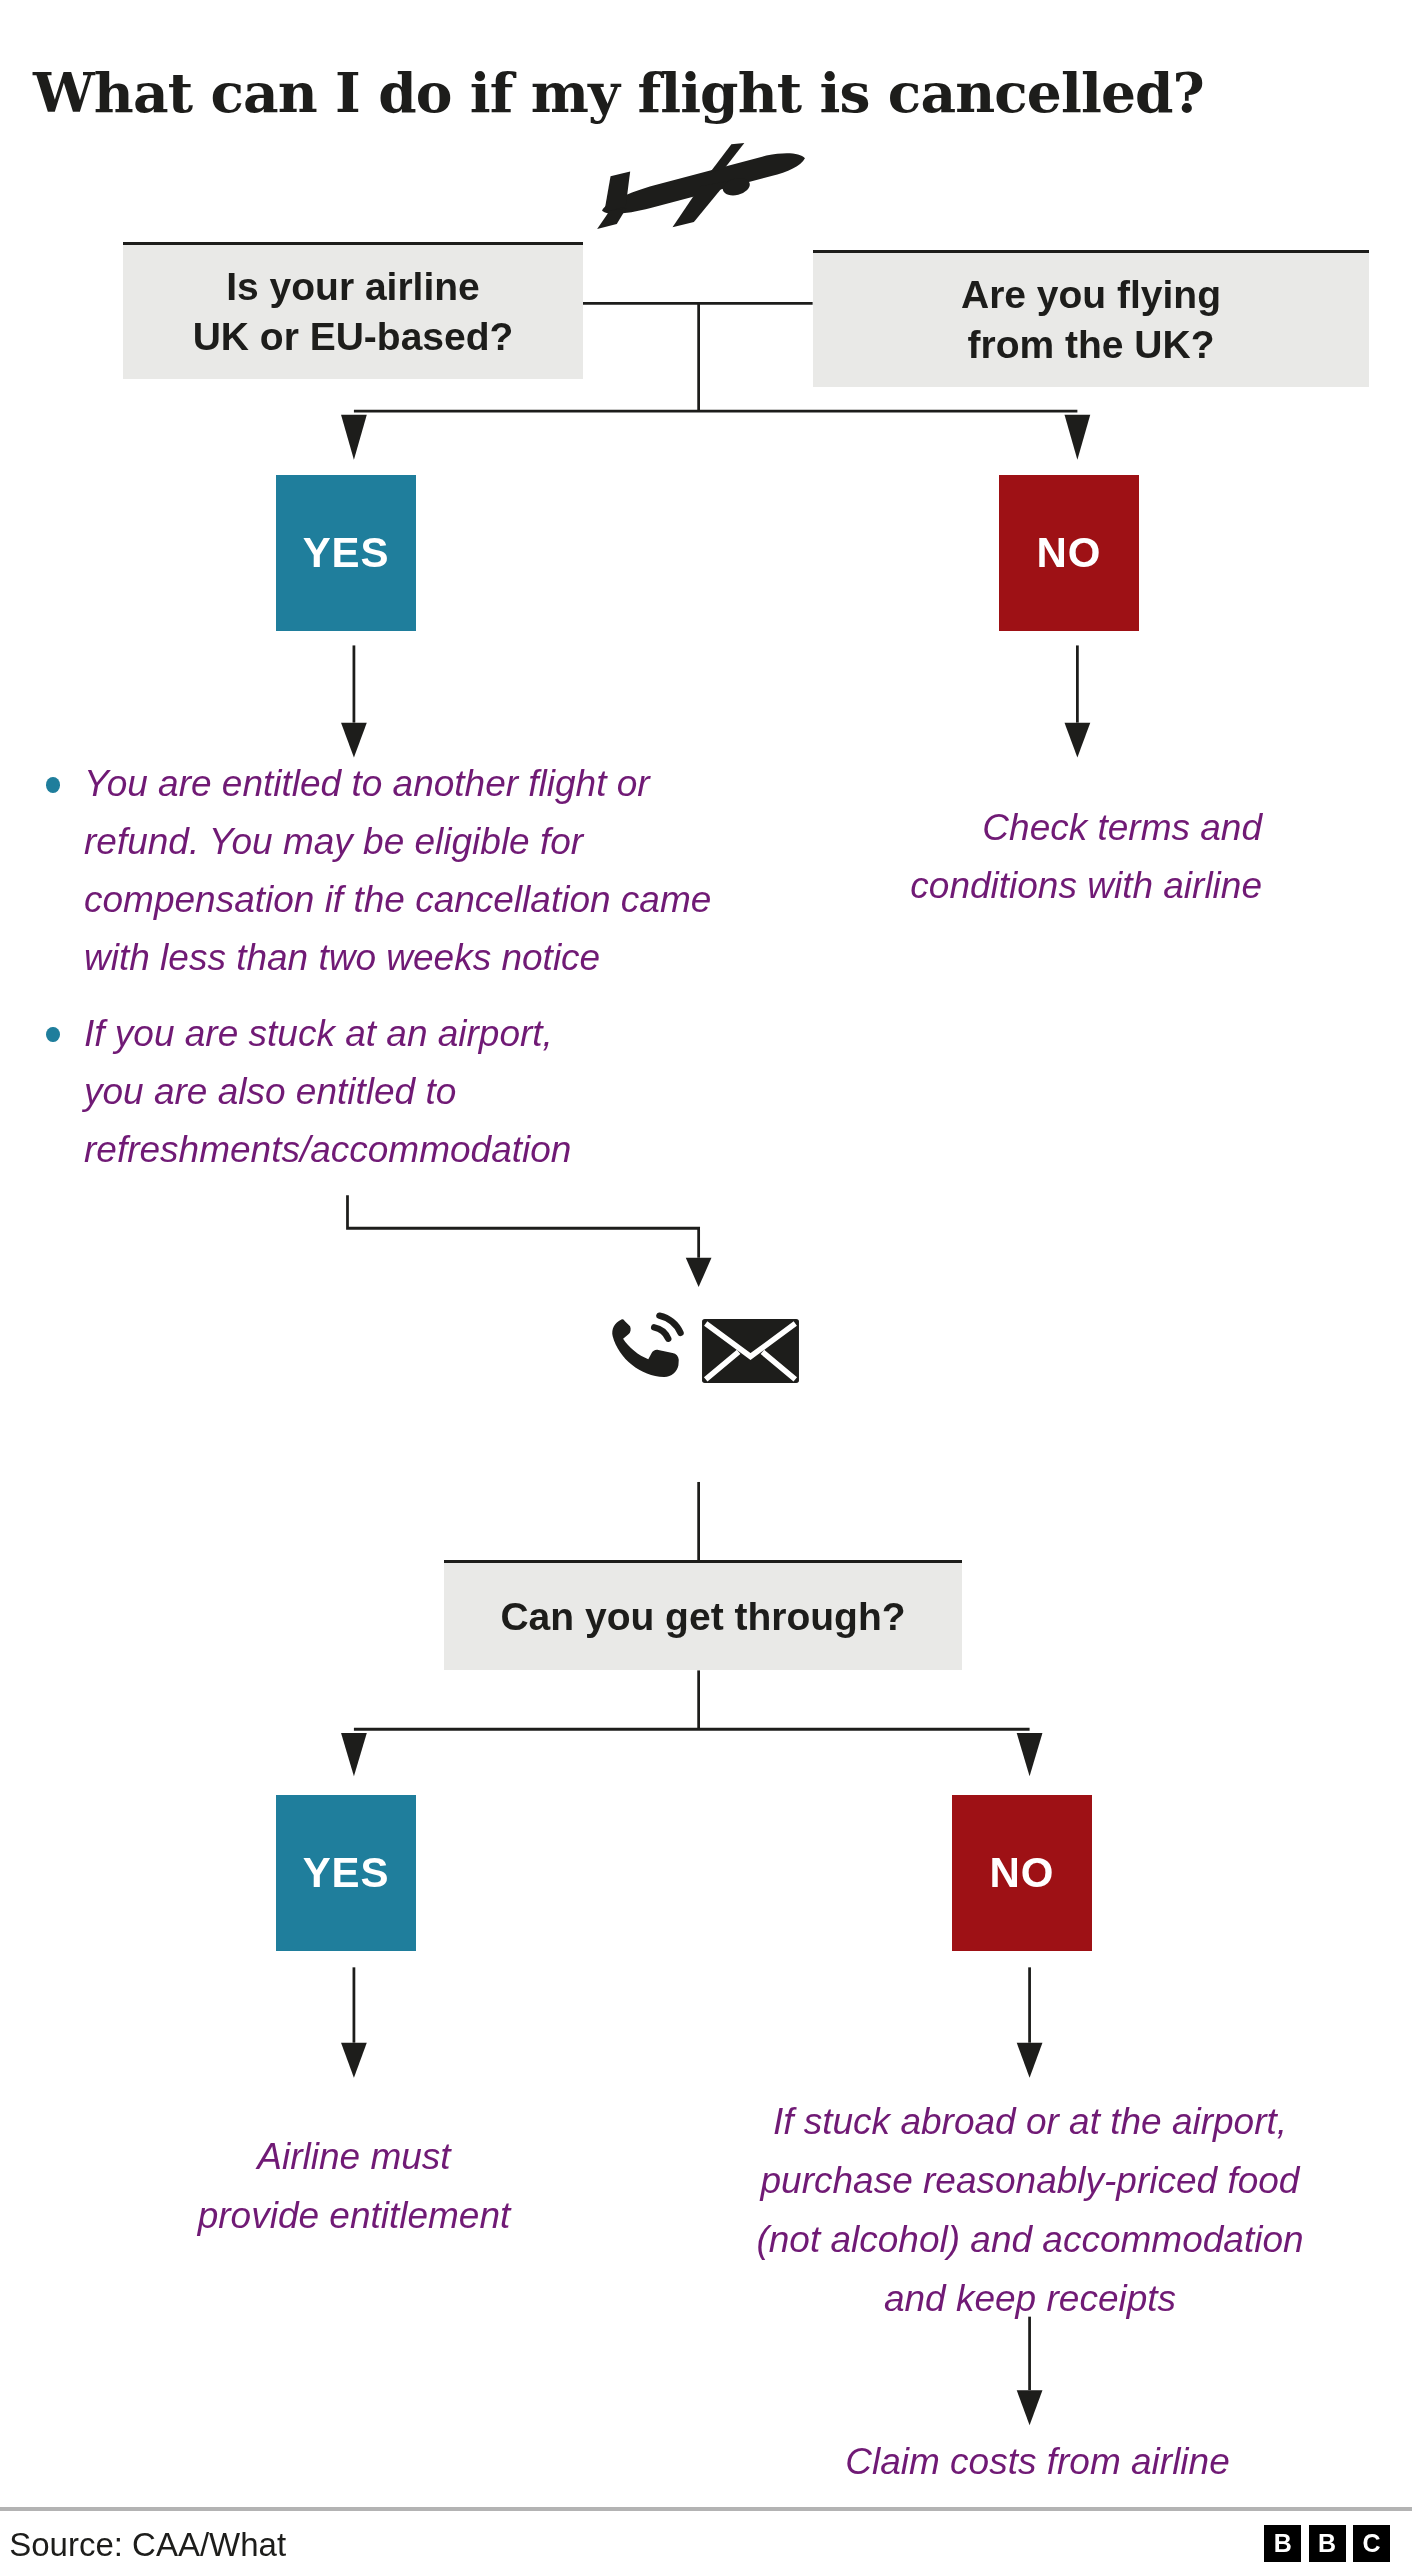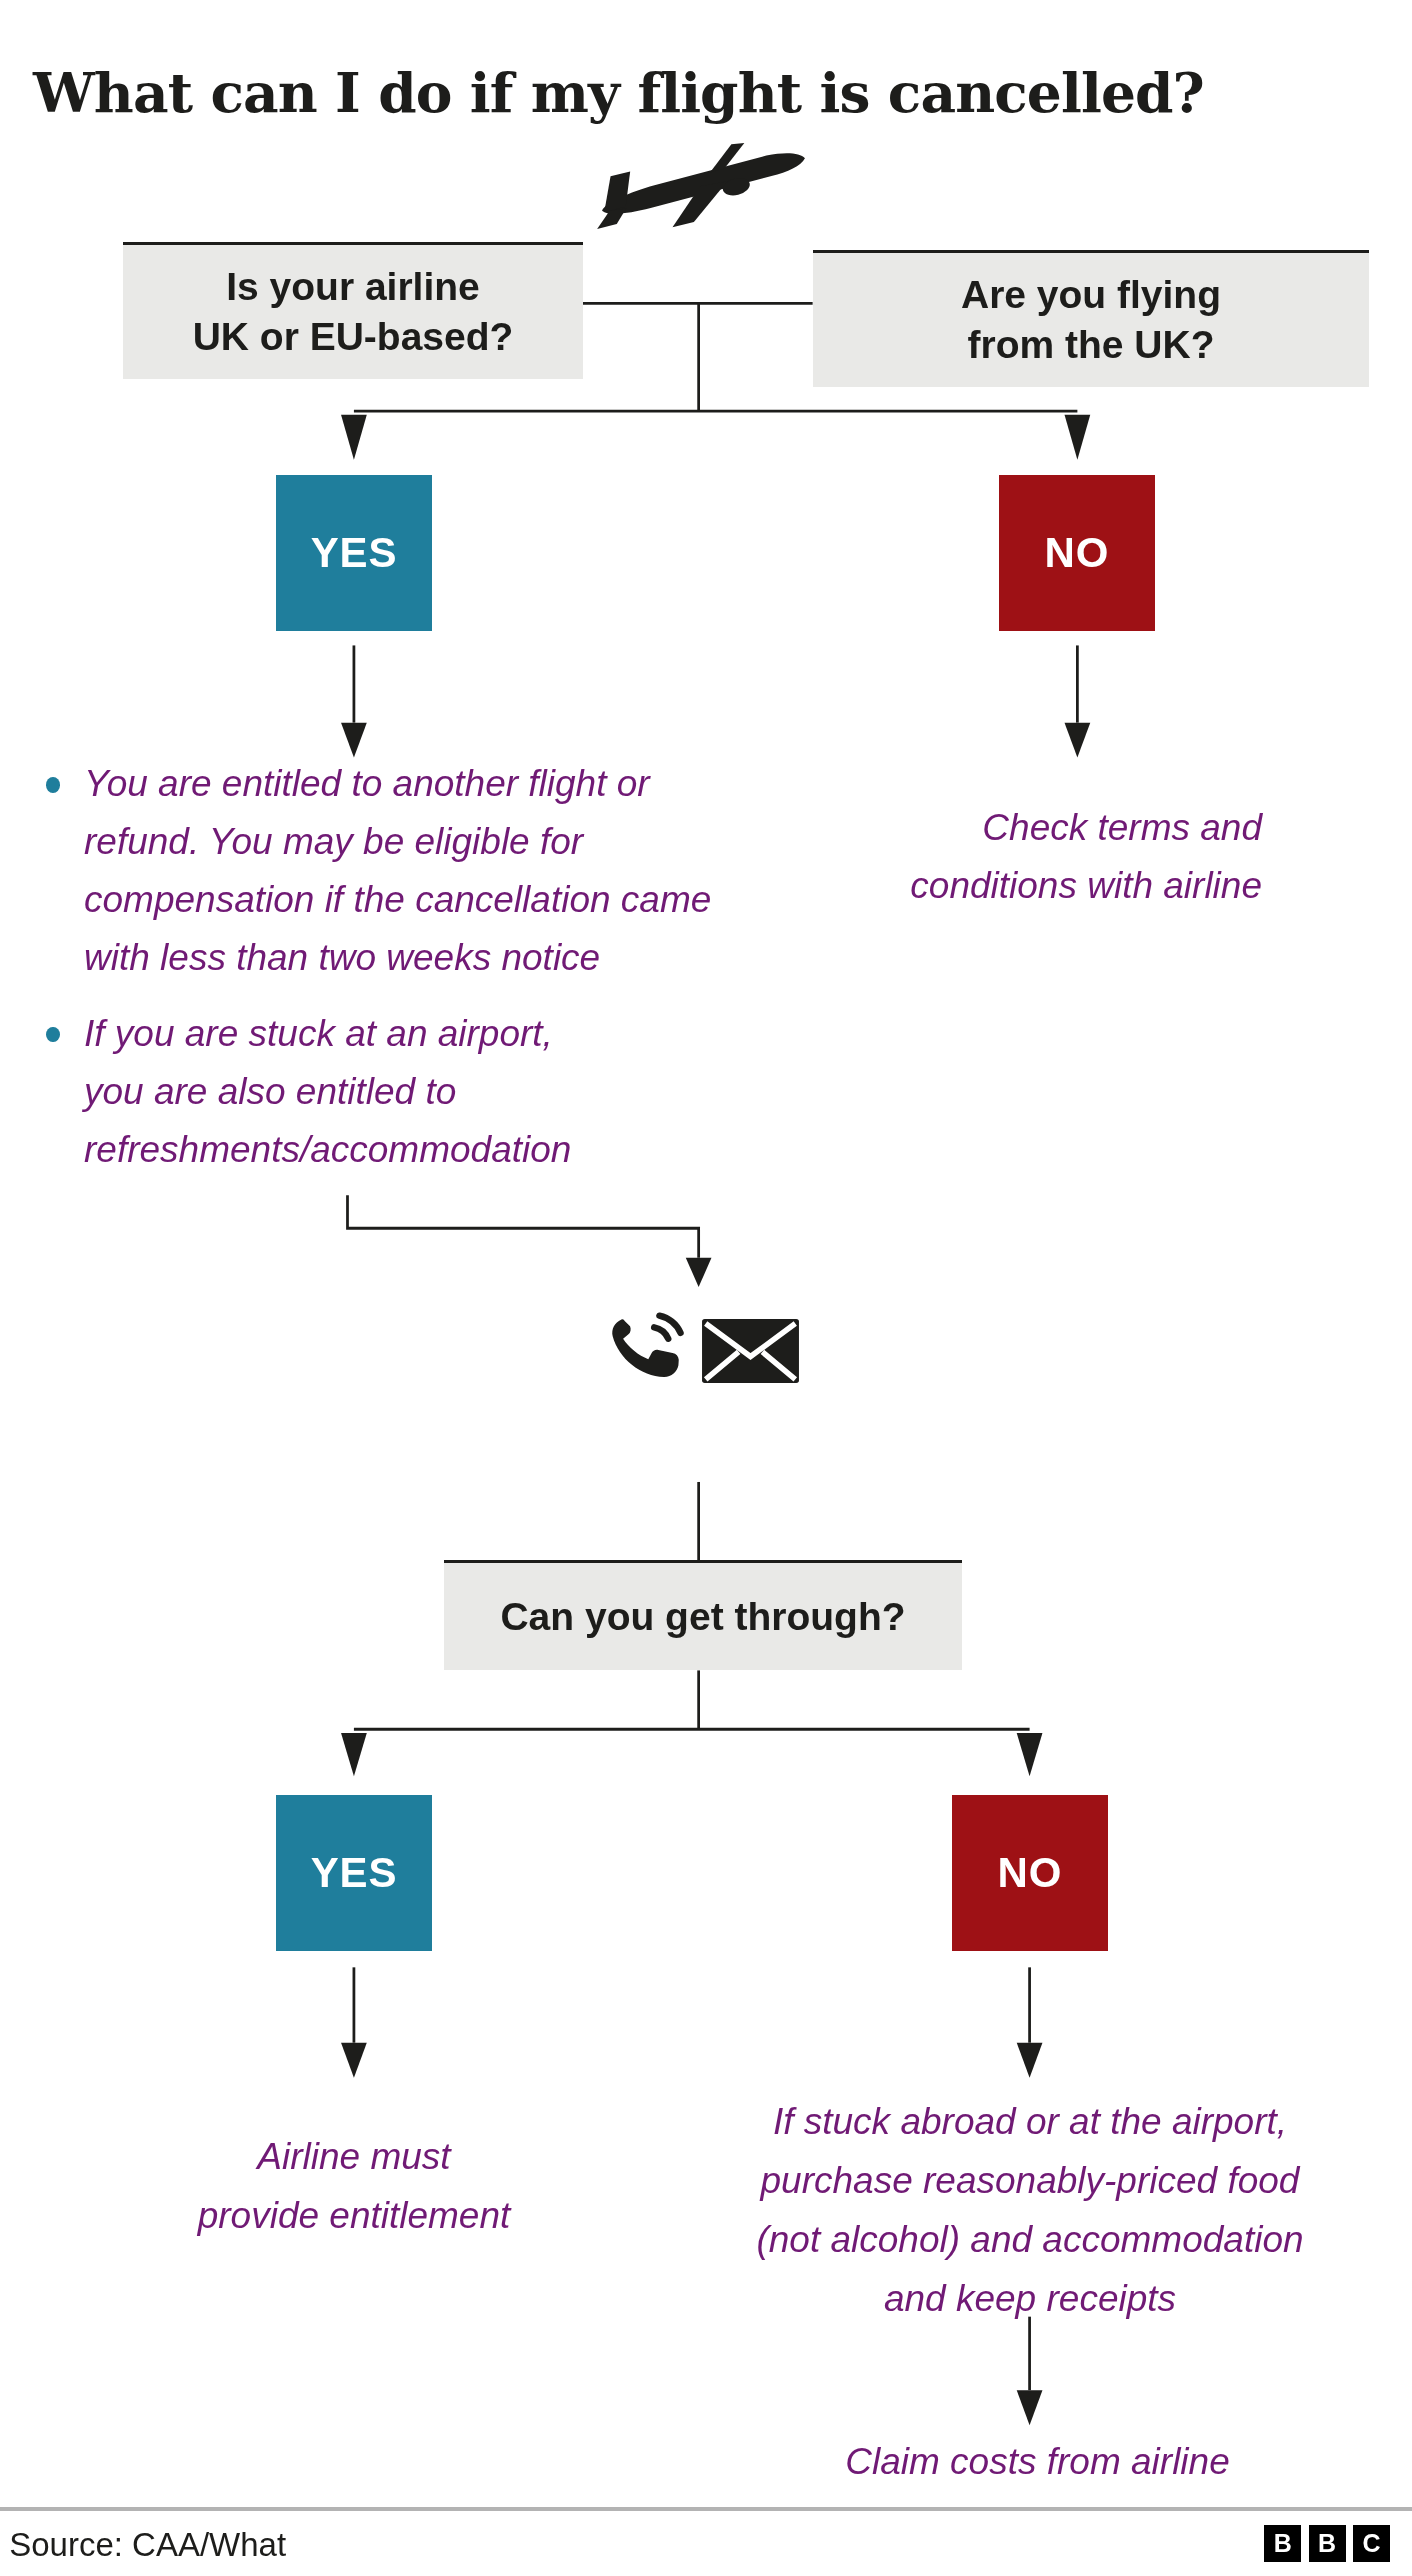--- a/index.html
+++ b/index.html
@@ -15,21 +15,21 @@
   svg.connectors{position:absolute;left:0;top:0;}
   .qbox{
     position:absolute;background:#e9e9e7;border-top:3.7px solid #1d1d1b;
     display:flex;flex-direction:column;align-items:center;justify-content:center;
     font-weight:700;font-size:39px;line-height:50px;text-align:right;
   }
   .qbox-left{left:123px;top:242px;width:460px;height:134px;}
   .qbox-right{left:813px;top:242px;width:556px;height:134px;margin-top:8px;}
   .qbox-mid{left:444px;top:1560px;width:518px;height:107px;}
   .ynbox{
-    position:absolute;width:156px;height:156px;display:flex;align-items:center;justify-content:center;
+    position:absolute;width:140px;height:156px;display:flex;align-items:center;justify-content:center;
     color:#ffffff;font-weight:700;font-size:42px;letter-spacing:0.9px;
   }
   .yes{background:#1f7e9c;}
   .no{background:#9e1115;}
   .yes1{left:276px;top:475px;}
   .no1{left:999px;top:475px;}
   .yes2{left:276px;top:1795px;}
   .no2{left:952px;top:1795px;}
   .body-text{font-size:37px;line-height:58px;color:#701a75;font-style:italic;}
   .bullets{position:absolute;left:44px;top:755px;width:763px;}

